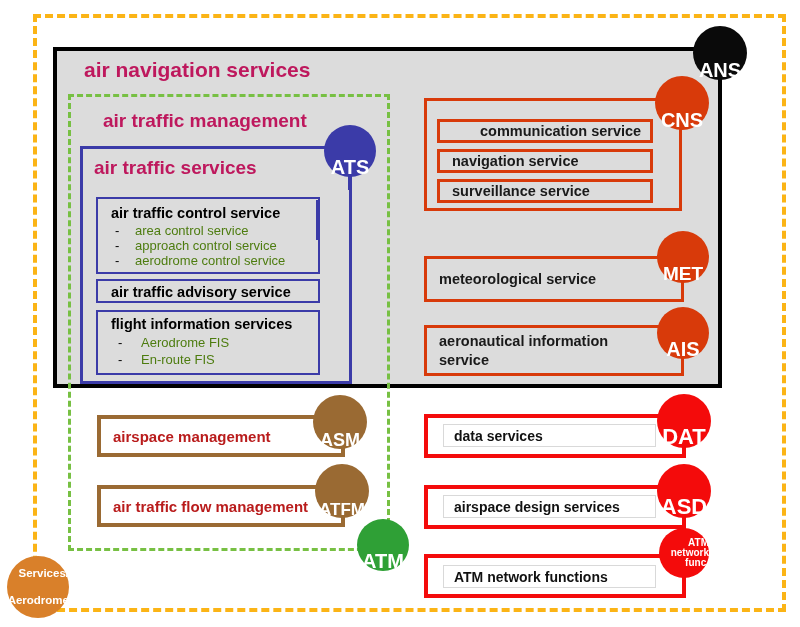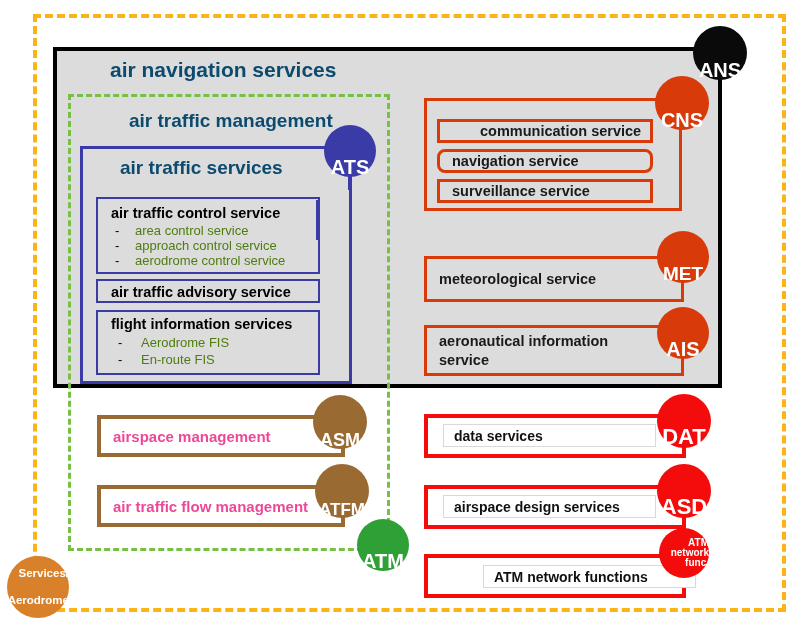--- a/index.html
+++ b/index.html
@@ -43,23 +43,22 @@
     left: 68px; top: 94px;
     width: 322px; height: 457px;
     border: 3px dashed #77C043;
     box-sizing: border-box;
   }
 
   
   .heading {
     position: absolute;
     font-weight: bold;
-    color: #0c4a6e;
-    white-space: nowrap;
-    margin-left: 26px;
+    color: #be185d;
+    white-space: nowrap;
   }
   #ans-title { left: 84px; top: 58px; font-size: 21px; }
   #atm-title { left: 103px; top: 110px; font-size: 19px; }
   #ats-title { left: 94px; top: 157px; font-size: 19px; }
 
   
   #ats-box {
     position: absolute;
     left: 80px; top: 146px;
     width: 272px; height: 238px;
@@ -140,40 +139,40 @@
     align-items: center;
   }
   .dred-box span {
     font-size: 14.5px;
     font-weight: bold;
     color: #1a1a1a;
     padding-left: 12px;
     white-space: nowrap;
   }
   #comm-box  { left: 437px; top: 119px; width: 216px; height: 24px; padding-left: 28px; }
-  #nav-box   { left: 437px; top: 149px; width: 216px; height: 24px; border-radius: 8px; }
+  #nav-box   { left: 437px; top: 149px; width: 216px; height: 24px; }
   #surv-box  { left: 437px; top: 179px; width: 216px; height: 24px; }
 
   #met-box   { left: 424px; top: 256px; width: 260px; height: 46px; }
   #ais-box   { left: 424px; top: 325px; width: 260px; height: 51px; }
   #ais-box span { white-space: normal; line-height: 1.25; }
 
   
   .brown-box {
     position: absolute;
     border: 4px solid #9A6A33;
     background: #ffffff;
     box-sizing: border-box;
     display: flex;
     align-items: center;
   }
   .brown-box span {
     font-size: 15px;
     font-weight: bold;
-    color: #ec4899;
+    color: #b91c1c;
     padding-left: 12px;
     white-space: nowrap;
   }
   #asm-box  { left: 97px; top: 415px; width: 248px; height: 42px; }
   #atfm-box { left: 97px; top: 485px; width: 248px; height: 42px; }
 
   
   .red-box {
     position: absolute;
     border: 4px solid #F40B0B;
@@ -193,21 +192,21 @@
     font-weight: bold;
     color: #111111;
     padding-left: 10px;
     white-space: nowrap;
   }
   #dat-box   { left: 424px; top: 414px; width: 262px; height: 44px; }
   #dat-inner { left: 443px; top: 424px; width: 213px; height: 23px; }
   #asd-box   { left: 424px; top: 485px; width: 262px; height: 44px; }
   #asd-inner { left: 443px; top: 495px; width: 213px; height: 23px; }
   #anf-box   { left: 424px; top: 554px; width: 262px; height: 44px; }
-  #anf-inner { left: 443px; top: 565px; width: 213px; height: 23px; margin-left: 40px; }
+  #anf-inner { left: 443px; top: 565px; width: 213px; height: 23px; }
 </style>
 </head>
 <body>
 
 <div id="canvas">
 
   <div id="outer-frame"></div>
 
   <div id="ans-box"></div>
 

